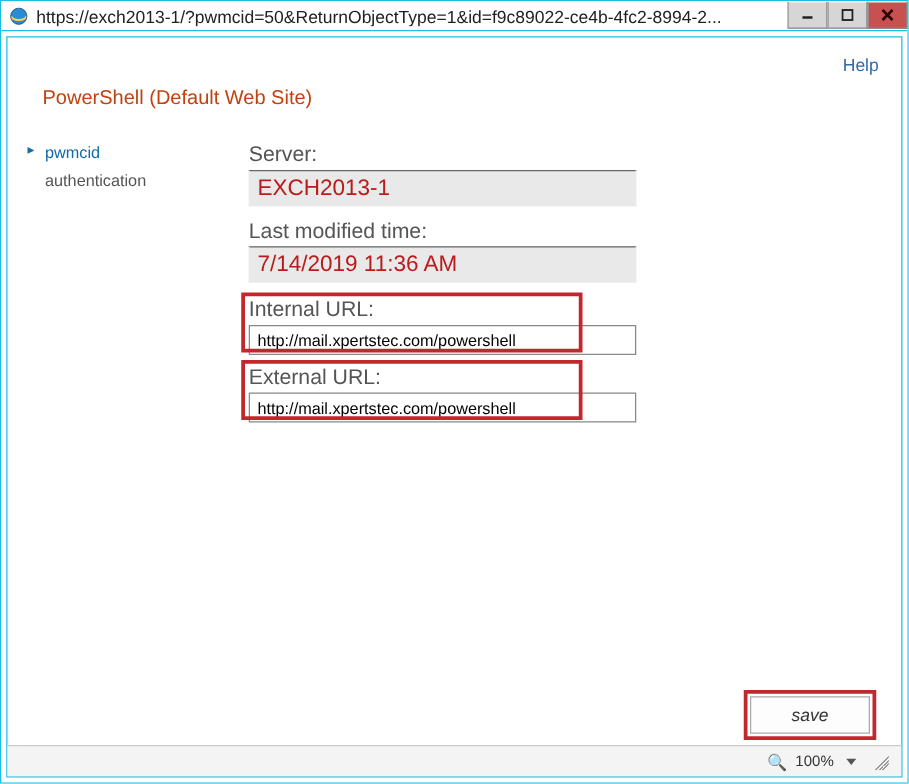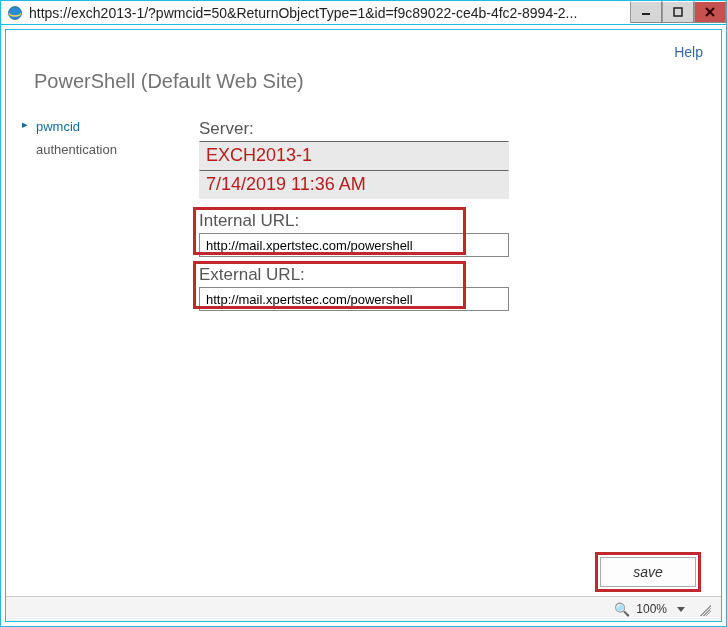--- a/index.html
+++ b/index.html
@@ -76,23 +76,23 @@
     margin: 4px;
     box-sizing: border-box;
   }
   .helpbar {
     text-align: right;
     padding: 14px 18px 0 0;
     font-size: 14px;
   }
   .helpbar a { color: #3169aa; text-decoration: none; cursor: pointer; }
   .pagetitle {
-    font-size: 20px;
+    font-size: 16px;
     font-weight: 300;
-    color: #737373;
+    color: #c2410c;
     padding: 10px 0 18px 28px;
   }
   .body {
     flex: 1;
     display: flex;
     padding-left: 18px;
   }
   .sidebar {
     width: 175px;
     padding-top: 4px;
@@ -266,20 +266,21 @@
       <div class="sidebar">
         <div class="item active">pwmcid</div>
         <div class="item">authentication</div>
       </div>
 
       <div class="form-area">
 
         <div class="fld-label">Server:</div>
         <div class="ro-box">EXCH2013-1</div>
 
+        <div class="fld-label" style="margin-top:10px">Last modified time:</div>
         <div class="ro-box">7/14/2019 11:36 AM</div>
 
         <div class="url-block" style="margin-top:12px">
           <div class="fld-label">Internal URL:</div>
           <input class="txt-input" type="text" value="http://mail.xpertstec.com/powershell" style="">
           <div class="hi-frame"></div>
         </div>
 
         <div class="url-block" style="margin-top:8px">
           <div class="fld-label">External URL:</div>

